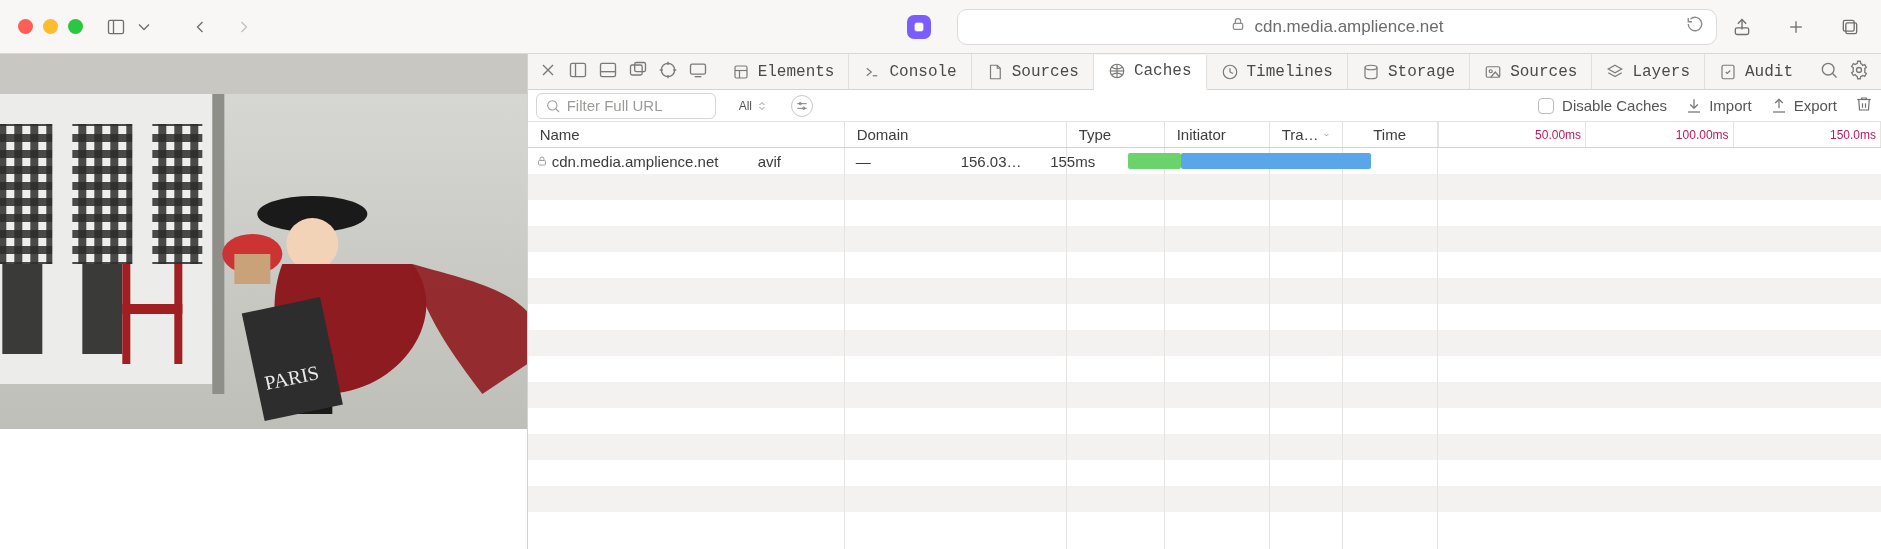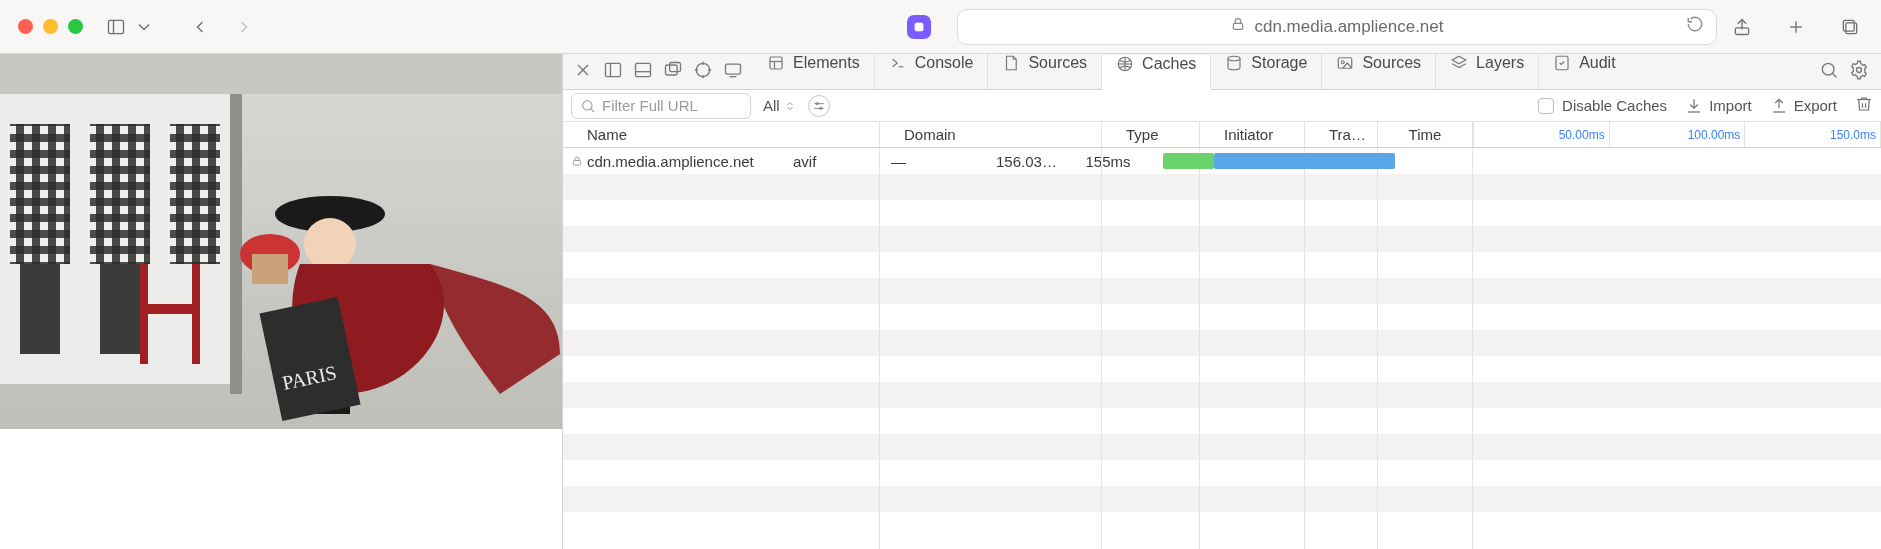--- a/index.html
+++ b/index.html
@@ -21,49 +21,49 @@
   .right-tools{margin-left:auto;display:flex;gap:28px;align-items:center;color:#6e6e6e;}
   
   .split{display:flex;height:calc(549px - 54px);}
   .page{width:562px;height:100%;overflow:hidden;background:#888;}
   .photo{width:100%;height:375px;display:block;}
   
   .devtools{flex:1;display:flex;flex-direction:column;background:#fff;border-left:1px solid #d4d3d1;}
   .dt-tabs{height:36px;display:flex;align-items:center;border-bottom:1px solid #d4d3d1;background:#f6f5f3;font-size:16px;color:#4a4a49;}
   .dt-left-icons{display:flex;align-items:center;gap:10px;padding:0 10px;color:#7a7a78;}
   .dt-left-icons svg{width:20px;height:20px;stroke:currentColor;fill:none;stroke-width:1.6;}
-  .dt-tab{display:flex;gap:8px;padding:0 14px;height:100%;border-right:1px solid #e0dfdd;cursor:default;}
+  .dt-tab{display:flex;align-items:center;gap:8px;padding:0 14px;height:100%;border-right:1px solid #e0dfdd;cursor:default;font-family:Liberation Mono, monospace;}
   .dt-tab svg{width:18px;height:18px;stroke:#7a7a78;fill:none;stroke-width:1.6;}
   .dt-tab.active{background:#fff;border-bottom:2px solid #fff;margin-bottom:-1px;}
   .dt-right-icons{margin-left:auto;display:flex;gap:10px;padding:0 12px;color:#7a7a78;}
   .dt-right-icons svg{width:20px;height:20px;stroke:currentColor;fill:none;stroke-width:1.6;}
   
-  .filter-bar{height:32px;display:flex;align-items:center;gap:12px;padding:4px 8px;border-bottom:1px solid #e3e2e0;background:#fff;font-size:15px;color:#555;}
+  .filter-bar{height:32px;display:flex;align-items:center;gap:23px;padding:4px 8px;border-bottom:1px solid #e3e2e0;background:#fff;font-size:15px;color:#555;}
   .filter-input{display:flex;align-items:center;gap:6px;border:1px solid #d6d5d3;border-radius:6px;height:26px;padding:0 8px;width:180px;color:#9b9b99;}
   .filter-input svg{width:16px;height:16px;stroke:#9b9b99;fill:none;stroke-width:1.6;}
-  .pill{display:flex;align-items:center;gap:4px;font-size:15px;}
+  .pill{display:flex;align-items:center;gap:4px;font-size:12px;}
   .pill svg{width:12px;height:12px;stroke:#7a7a78;fill:none;stroke-width:1.6;}
   .circ-btn{width:22px;height:22px;border:1px solid #c9c8c6;border-radius:50%;display:flex;align-items:center;justify-content:center;}
   .circ-btn svg{width:14px;height:14px;stroke:#7a7a78;fill:none;stroke-width:1.6;}
   .filter-right{margin-left:auto;display:flex;align-items:center;gap:18px;}
   .chk{width:16px;height:16px;border:1px solid #bdbcba;border-radius:4px;}
   .io-btn{display:flex;align-items:center;gap:6px;}
   .io-btn svg{width:18px;height:18px;stroke:#6f6f6d;fill:none;stroke-width:1.6;}
   
   .net-table{flex:1;display:flex;flex-direction:column;overflow:hidden;}
   .thead,.trow{display:flex;align-items:center;height:26px;font-size:15px;}
   .thead{background:#fff;border-bottom:1px solid #d4d3d1;color:#3d3d3c;font-weight:500;}
-  .thead .cell{border-right:1px solid #e5e4e2;height:100%;display:flex;align-items:center;padding:0 24px;}
+  .thead .cell{border-right:1px solid #e5e4e2;height:100%;display:flex;align-items:center;padding:0 12px;}
   .cell.name{width:317px;} .cell.domain{width:222px;} .cell.type{width:98px;}
   .cell.initiator{width:105px;} .cell.transfer{width:73px;} .cell.time{width:95px;justify-content:center;}
   .cell.waterfall{flex:1;position:relative;}
   .thead .cell.transfer{font-weight:400;}
   .thead .cell.transfer svg{width:12px;height:12px;margin-left:4px;stroke:#555;fill:none;stroke-width:1.8;}
   .wf-ticks{position:absolute;inset:0;display:flex;}
-  .wf-tick{flex:1;border-left:1px solid #e4e3e1;font-size:12px;color:#3b82f6;display:flex;align-items:center;justify-content:flex-end;padding-right:4px;}
+  .wf-tick{flex:1;border-left:1px solid #e4e3e1;font-size:12px;color:#be185d;display:flex;align-items:center;justify-content:flex-end;padding-right:4px;}
   .tbody{flex:1;overflow:auto;}
   .trow{border-bottom:0;}
   .trow:nth-child(odd){background:#fff;} .trow:nth-child(even){background:#f3f2f0;}
   .trow .cell{padding:0 8px;height:100%;display:flex;align-items:center;overflow:hidden;white-space:nowrap;text-overflow:ellipsis;border-right:1px solid transparent;}
   .trow .cell.name{gap:6px;}
   .file-ico{width:16px;height:20px;border:1px solid #bcbbb9;border-radius:2px;position:relative;background:#fff;}
   .file-ico::before{content:"";position:absolute;right:-1px;top:-1px;width:6px;height:6px;border-left:1px solid #bcbbb9;border-bottom:1px solid #bcbbb9;background:#fff;}
   .lock-sm svg{width:12px;height:12px;stroke:#8a8a88;fill:none;stroke-width:1.6;margin-right:4px;}
   .trow .cell.time{}
   .wf-bar-wrap{position:absolute;inset:0;}
@@ -265,20 +265,27 @@
       </div>
       <div class="dt-tab active">
         <svg viewBox="0 0 24 24">
             <circle cx="12" cy="12" r="9"></circle>
             <line x1="12" y1="3" x2="12" y2="21"></line>
             <path d="M3 12h18"></path>
             <path d="M5 7c4 3 10 3 14 0"></path>
             <path d="M5 17c4-3 10-3 14 0"></path>
           </svg>
         <span>Caches</span>
+      </div>
+      <div class="dt-tab">
+        <svg viewBox="0 0 24 24">
+            <circle cx="12" cy="12" r="9"></circle>
+            <polyline points="12 7 12 12 16 14"></polyline>
+          </svg>
+        <span>Timelines</span>
       </div>
       <div class="dt-tab">
         <svg viewBox="0 0 24 24">
             <ellipse cx="12" cy="6" rx="8" ry="3"></ellipse>
             <path d="M4 6v12c0 1.7 3.6 3 8 3s8-1.3 8-3V6"></path>
           </svg>
         <span>Storage</span>
       </div>
       <div class="dt-tab">
         <svg viewBox="0 0 24 24">

